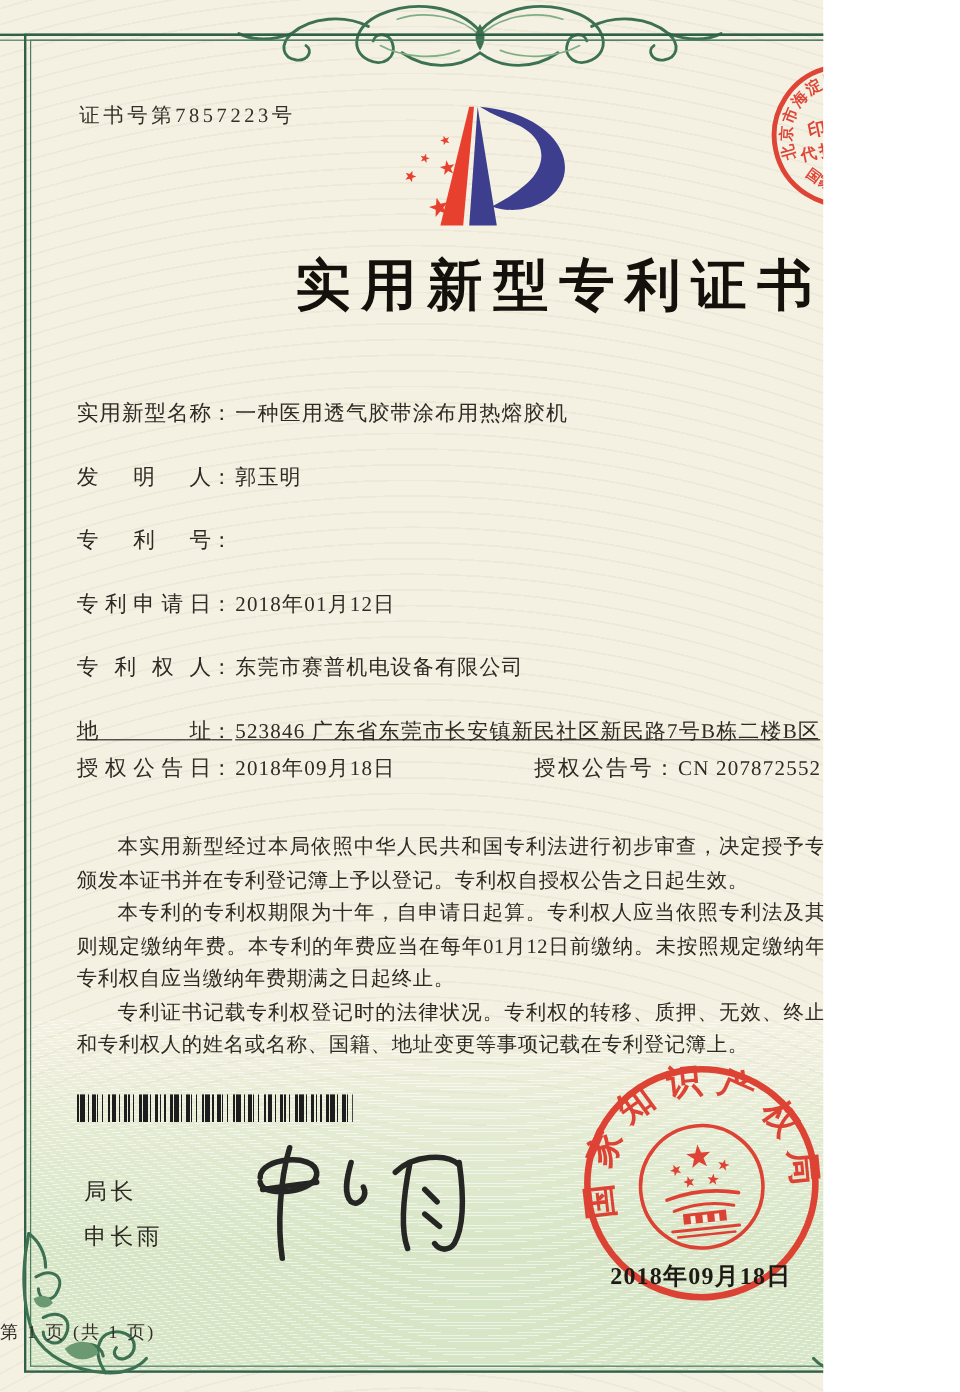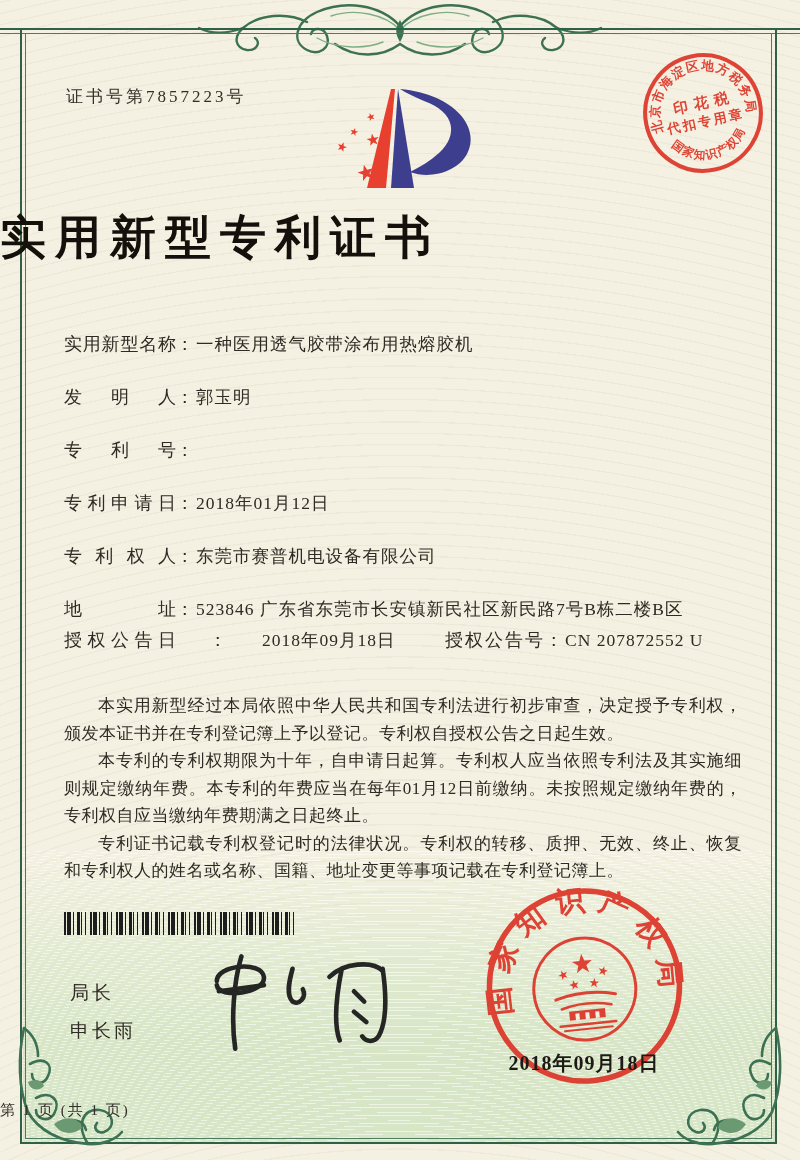--- a/index.html
+++ b/index.html
@@ -1,17 +1,17 @@
 <!DOCTYPE html>
 <html><head>
 <meta charset="utf-8">
 <style>
   html,body{margin:0;padding:0;}
   .page{
-    position:relative; width:800px; height:1160px; overflow:hidden;
+    position:relative; width:686px; height:1160px; overflow:hidden;
     background-color:#f5f1e2;
     background-image: repeating-radial-gradient(140% 120% at 50% 210%,
       rgba(205,200,175,0.20) 0 1px, rgba(205,200,175,0) 1px 9px);
     font-family:"Liberation Serif","DejaVu Serif",serif;
     color:#2e2a24;
   }
   .green-zone{
     position:absolute; left:23px; top:850px; width:752px; height:292px;
     background-image:
       repeating-radial-gradient(150% 130% at 50% 185%,
@@ -26,29 +26,29 @@
   .top-ornament{position:absolute;left:195px;top:0;}
   .corner-fl{position:absolute;width:112px;height:122px;}
   .corner-fl.left{left:14px;top:1026px;}
   .corner-fl.right{left:674px;top:1026px;transform:scaleX(-1);}
   .cert-no{position:absolute;left:66px;top:85px;font-size:17px;letter-spacing:3px;color:#332f28;}
   .logo{position:absolute;left:318px;top:84px;}
   .stamp-small{position:absolute;left:634px;top:44px;transform:rotate(-12deg);opacity:.94;}
   .stamp-big{position:absolute;left:477px;top:883px;transform:rotate(-6deg);opacity:.95;}
   .stamp-date{position:absolute;left:477px;top:1050px;width:214px;text-align:center;
     font-size:20px;color:#1d1a16;letter-spacing:1px;font-weight:bold;}
-  .title{position:absolute;left:0;top:207px;width:100%;text-align:left;
+  .title{position:absolute;left:0;top:207px;width:100%;text-align:right;
     font-size:46px;font-weight:bold;letter-spacing:9px;color:#14100b;}
   .fields{position:absolute;left:64px;top:332px;width:694px;}
   .row{display:flex;align-items:center;margin-bottom:28px;min-height:25px;
     font-size:17.5px;line-height:25px;}
   .row .lab{width:112px;text-align:justify;text-align-last:justify;font-size:18px;flex:none;}
   .row .col{width:20px;flex:none;}
   .row .val{flex:1;letter-spacing:1px;}
-  .row.grant{position:relative;gap:33px;}
+  .row.grant{position:relative;}
   .grant-right{position:absolute;left:381px;top:0;display:flex;}
   .grant-right .lab2{letter-spacing:2px;font-size:18px;}
   .paras{position:absolute;left:64px;top:692px;width:678px;}
   .paras p{margin:0;font-size:17px;line-height:27.5px;text-indent:2em;
     text-align:justify;letter-spacing:.5px;}
   .barcode{position:absolute;left:64px;top:912px;width:230px;height:23px;
     background:repeating-linear-gradient(90deg,
       #1d1d1d 0 2px, transparent 2px 3px, #1d1d1d 3px 7px, transparent 7px 9px,
       #1d1d1d 9px 10px, transparent 10px 13px, #1d1d1d 13px 16px, transparent 16px 17px,
       #1d1d1d 17px 18px, transparent 18px 21px, #1d1d1d 21px 22px, transparent 22px 26px);}
@@ -168,21 +168,21 @@
     <div class="row">
       <span class="lab">专利申请日</span>
         <span class="col">：</span>
         <span class="val">2018年01月12日</span>
     </div>
     <div class="row">
       <span class="lab">专利权人</span>
         <span class="col">：</span>
         <span class="val">东莞市赛普机电设备有限公司</span>
     </div>
-    <div class="row" style="margin-bottom:6px;">
+    <div class="row" style="margin-bottom:6px;text-decoration:underline;">
       <span class="lab">地址</span>
         <span class="col">：</span>
         <span class="val" style="max-width:558px;">523846 广东省东莞市长安镇新民社区新民路7号B栋二楼B区</span>
     </div>
     <div class="row grant">
       <span class="lab">授权公告日</span>
         <span class="col">：</span>
         <span class="val">2018年09月18日</span>
       <span class="grant-right">
         <span class="lab2">授权公告号</span>

